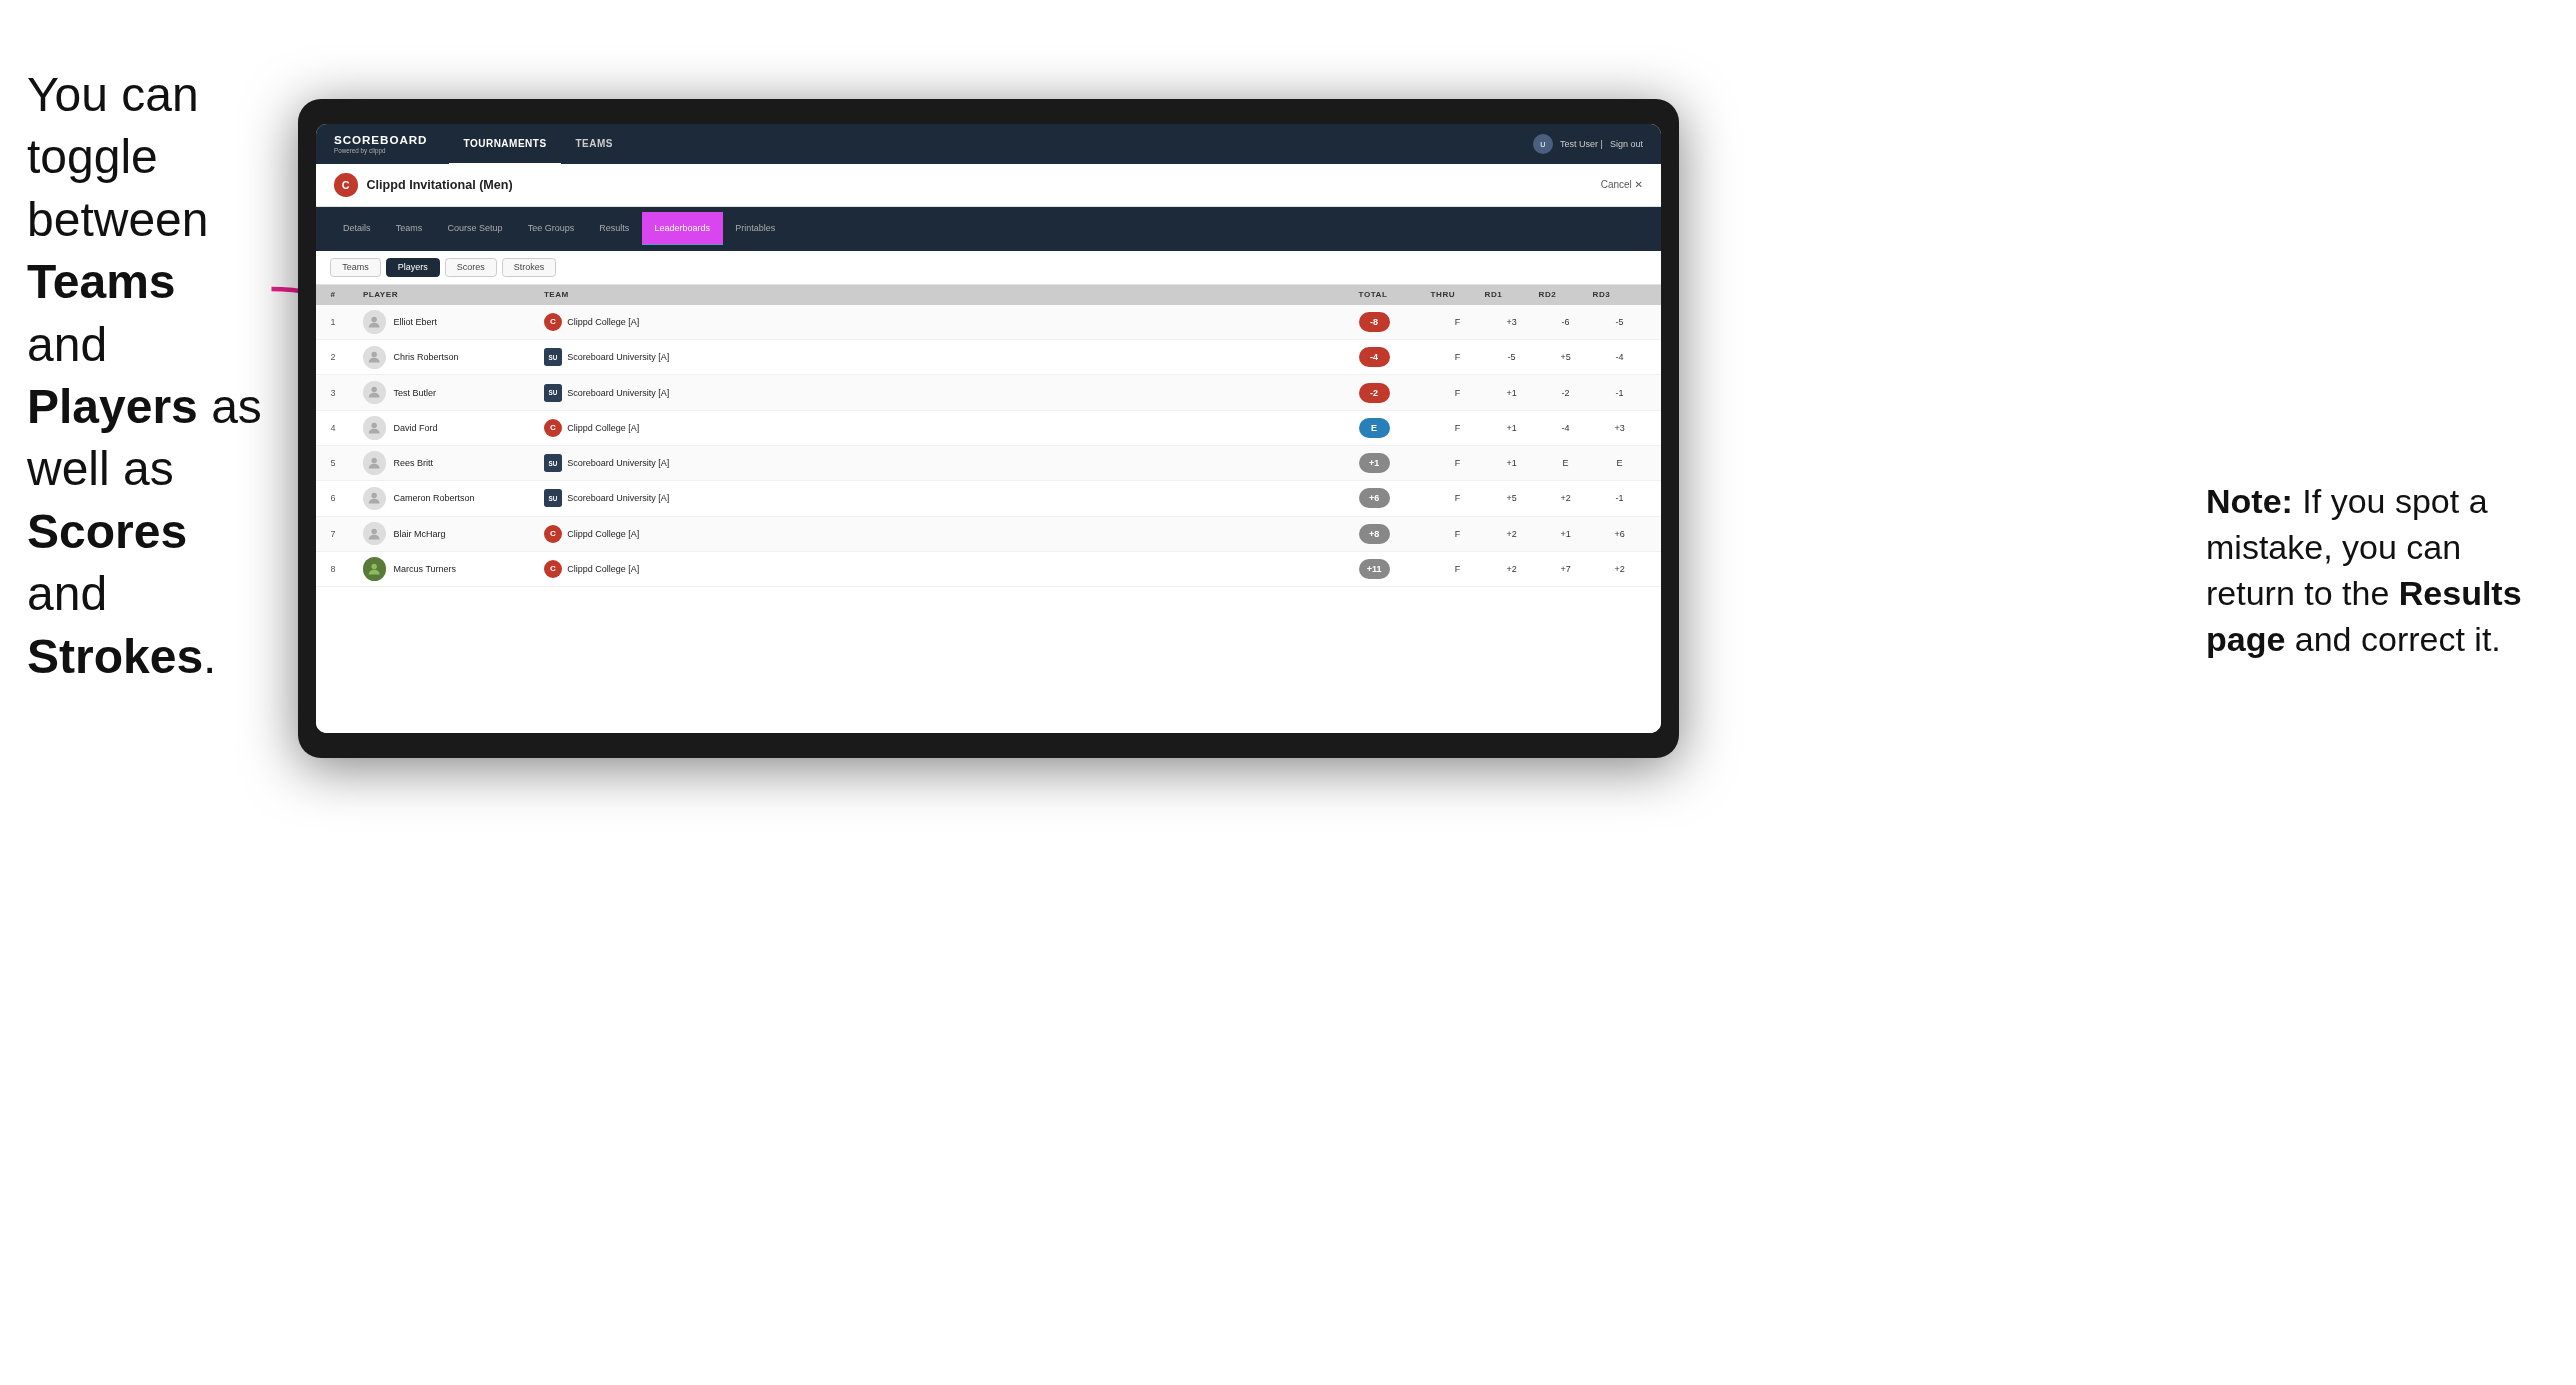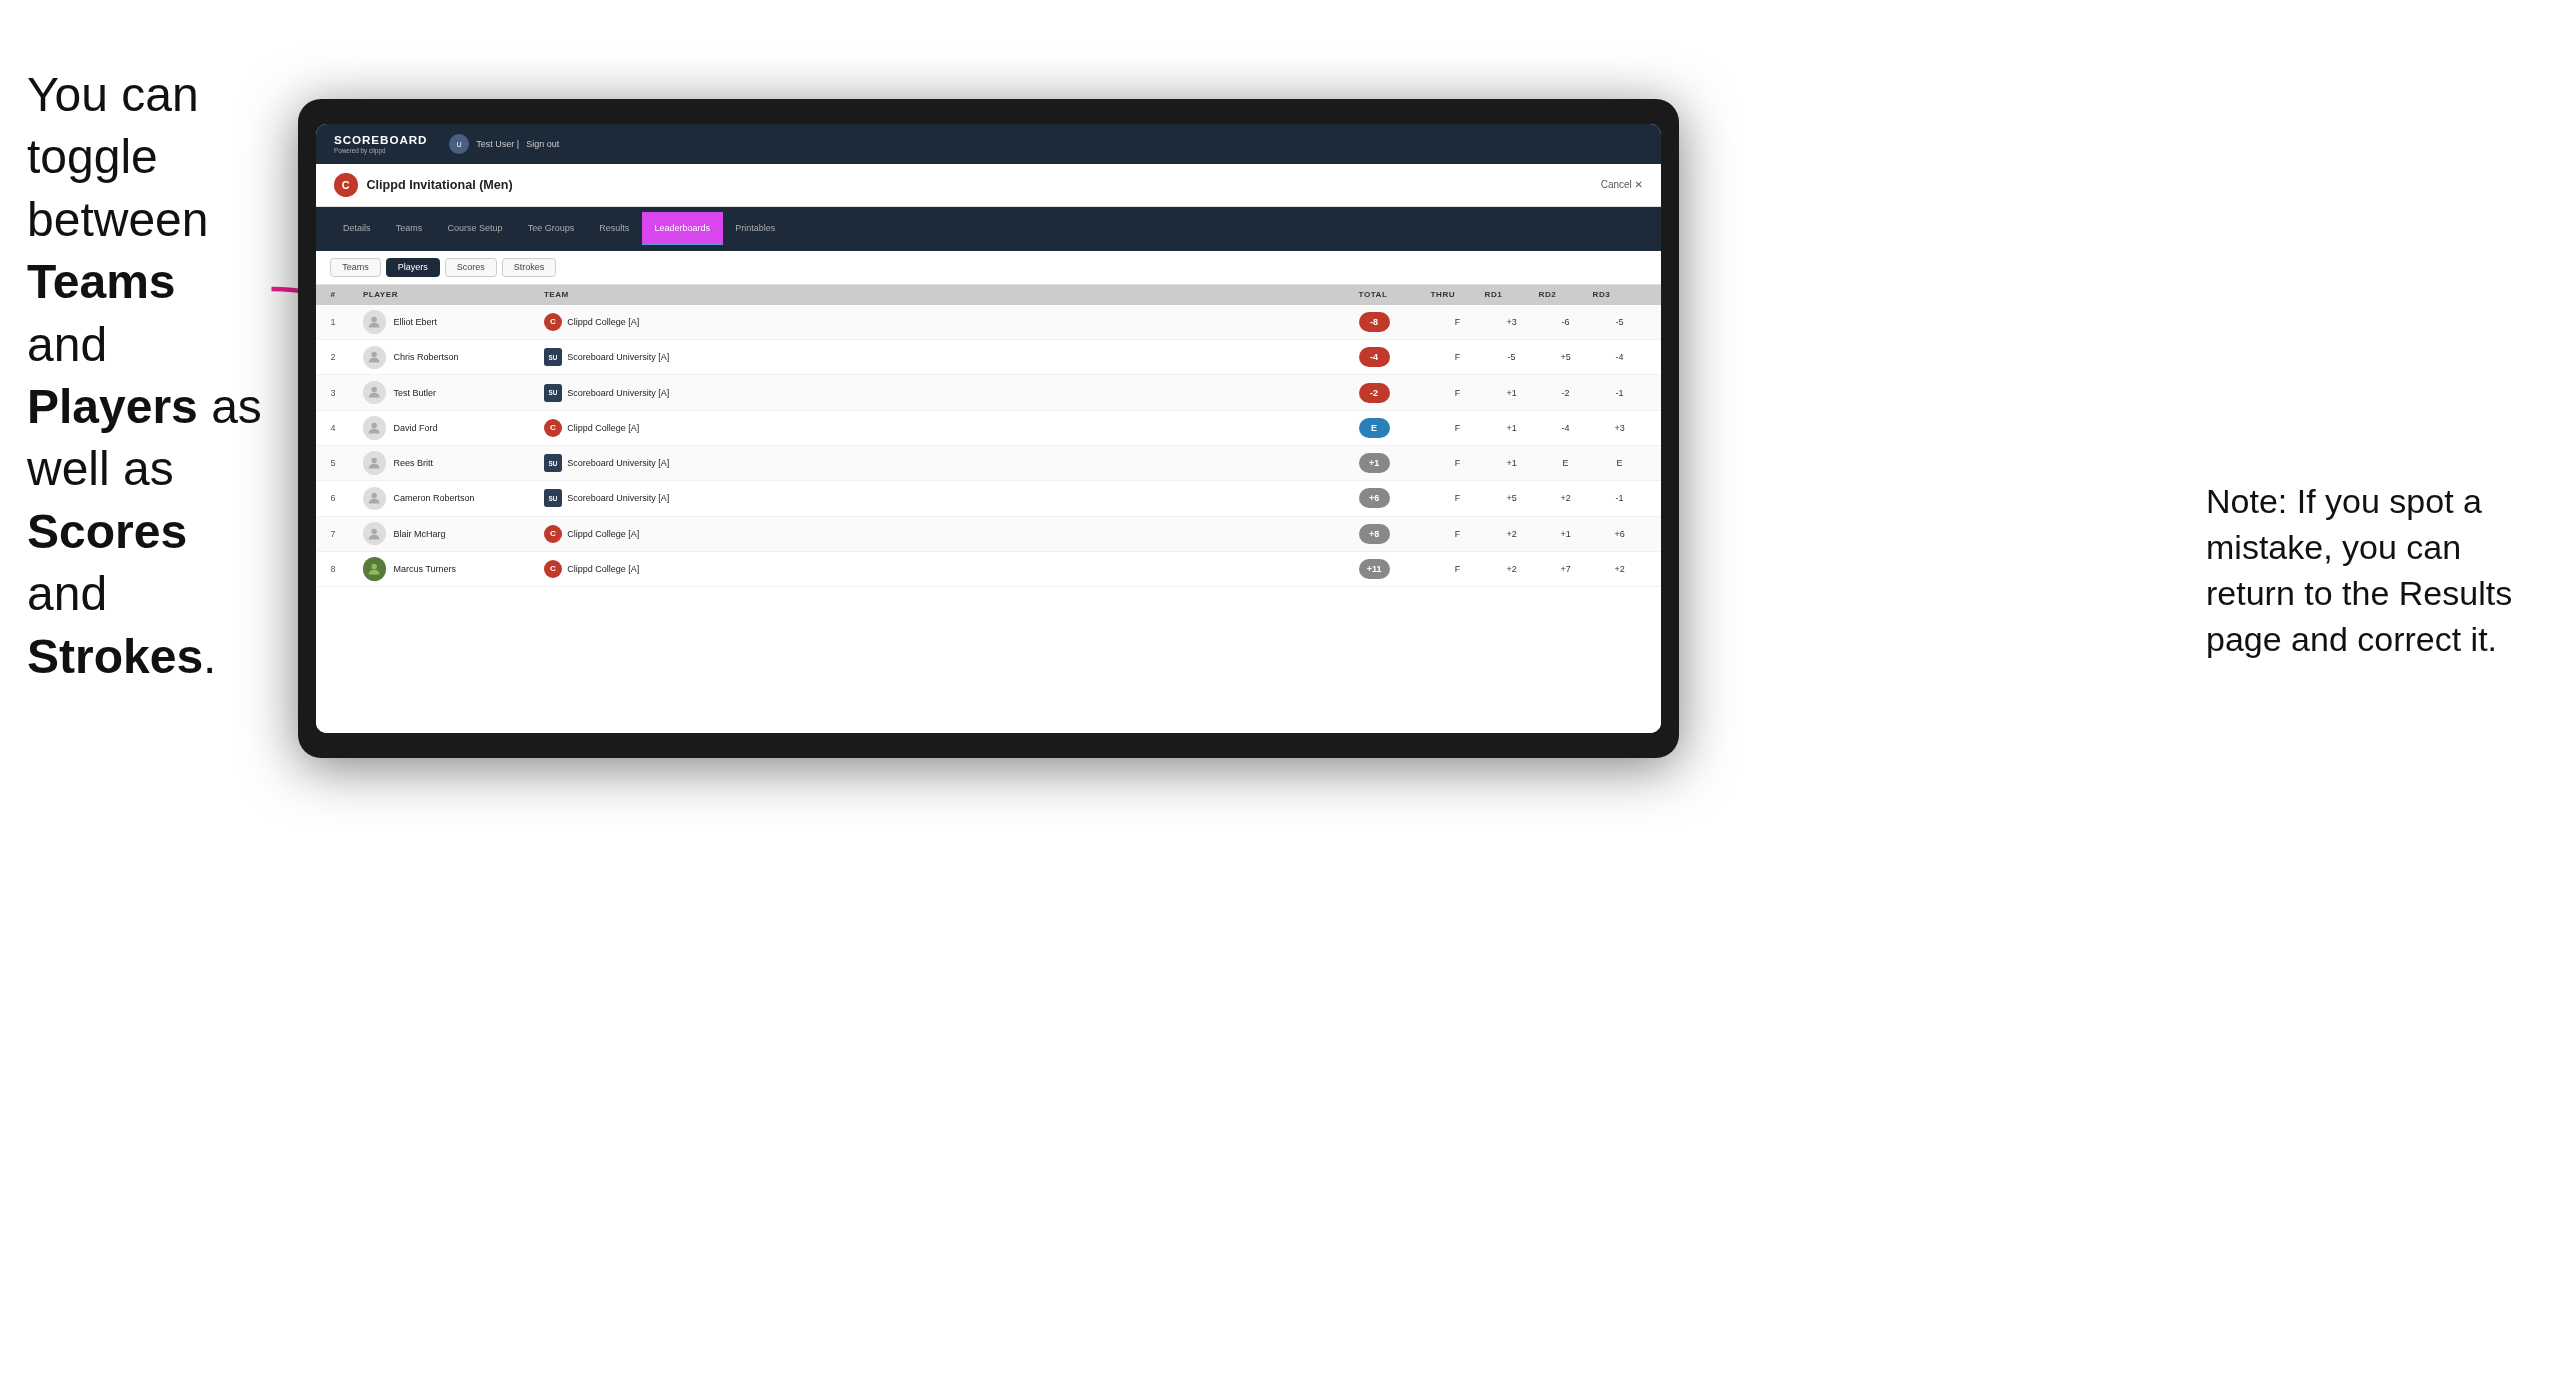--- a/index.html
+++ b/index.html
@@ -36,21 +36,21 @@
     
     .right-annotation {
       position: absolute;
       right: 27px;
       top: 479px;
       width: 343px;
       font-size: 34px;
       line-height: 1.35;
       color: #111;
     }
-    .right-annotation b { font-weight: 400; }
+    .right-annotation b { font-weight: 700; }
 
     
     .tablet {
       position: absolute;
       left: 298px;
       top: 99px;
       width: 1381px;
       height: 659px;
       background: #1a1a1a;
       border-radius: 23px;
@@ -358,20 +358,24 @@
 </div>
 
 <div class="tablet">
   <div class="tablet-screen">
 
     <div class="nav-bar">
       <div class="scoreboard-logo">
         <span class="logo-title">SCOREBOARD</span>
         <span class="logo-sub">Powered by clippd</span>
       </div>
+      <div class="nav-links">
+        <div class="nav-link active">TOURNAMENTS</div>
+        <div class="nav-link">TEAMS</div>
+      </div>
       <div class="nav-right">
         <div class="user-avatar-small">U</div>
         <span>Test User |</span>
         <span>Sign out</span>
       </div>
     </div>
 
     <div class="tournament-header">
       <div class="tournament-logo">
         <span>C</span>

